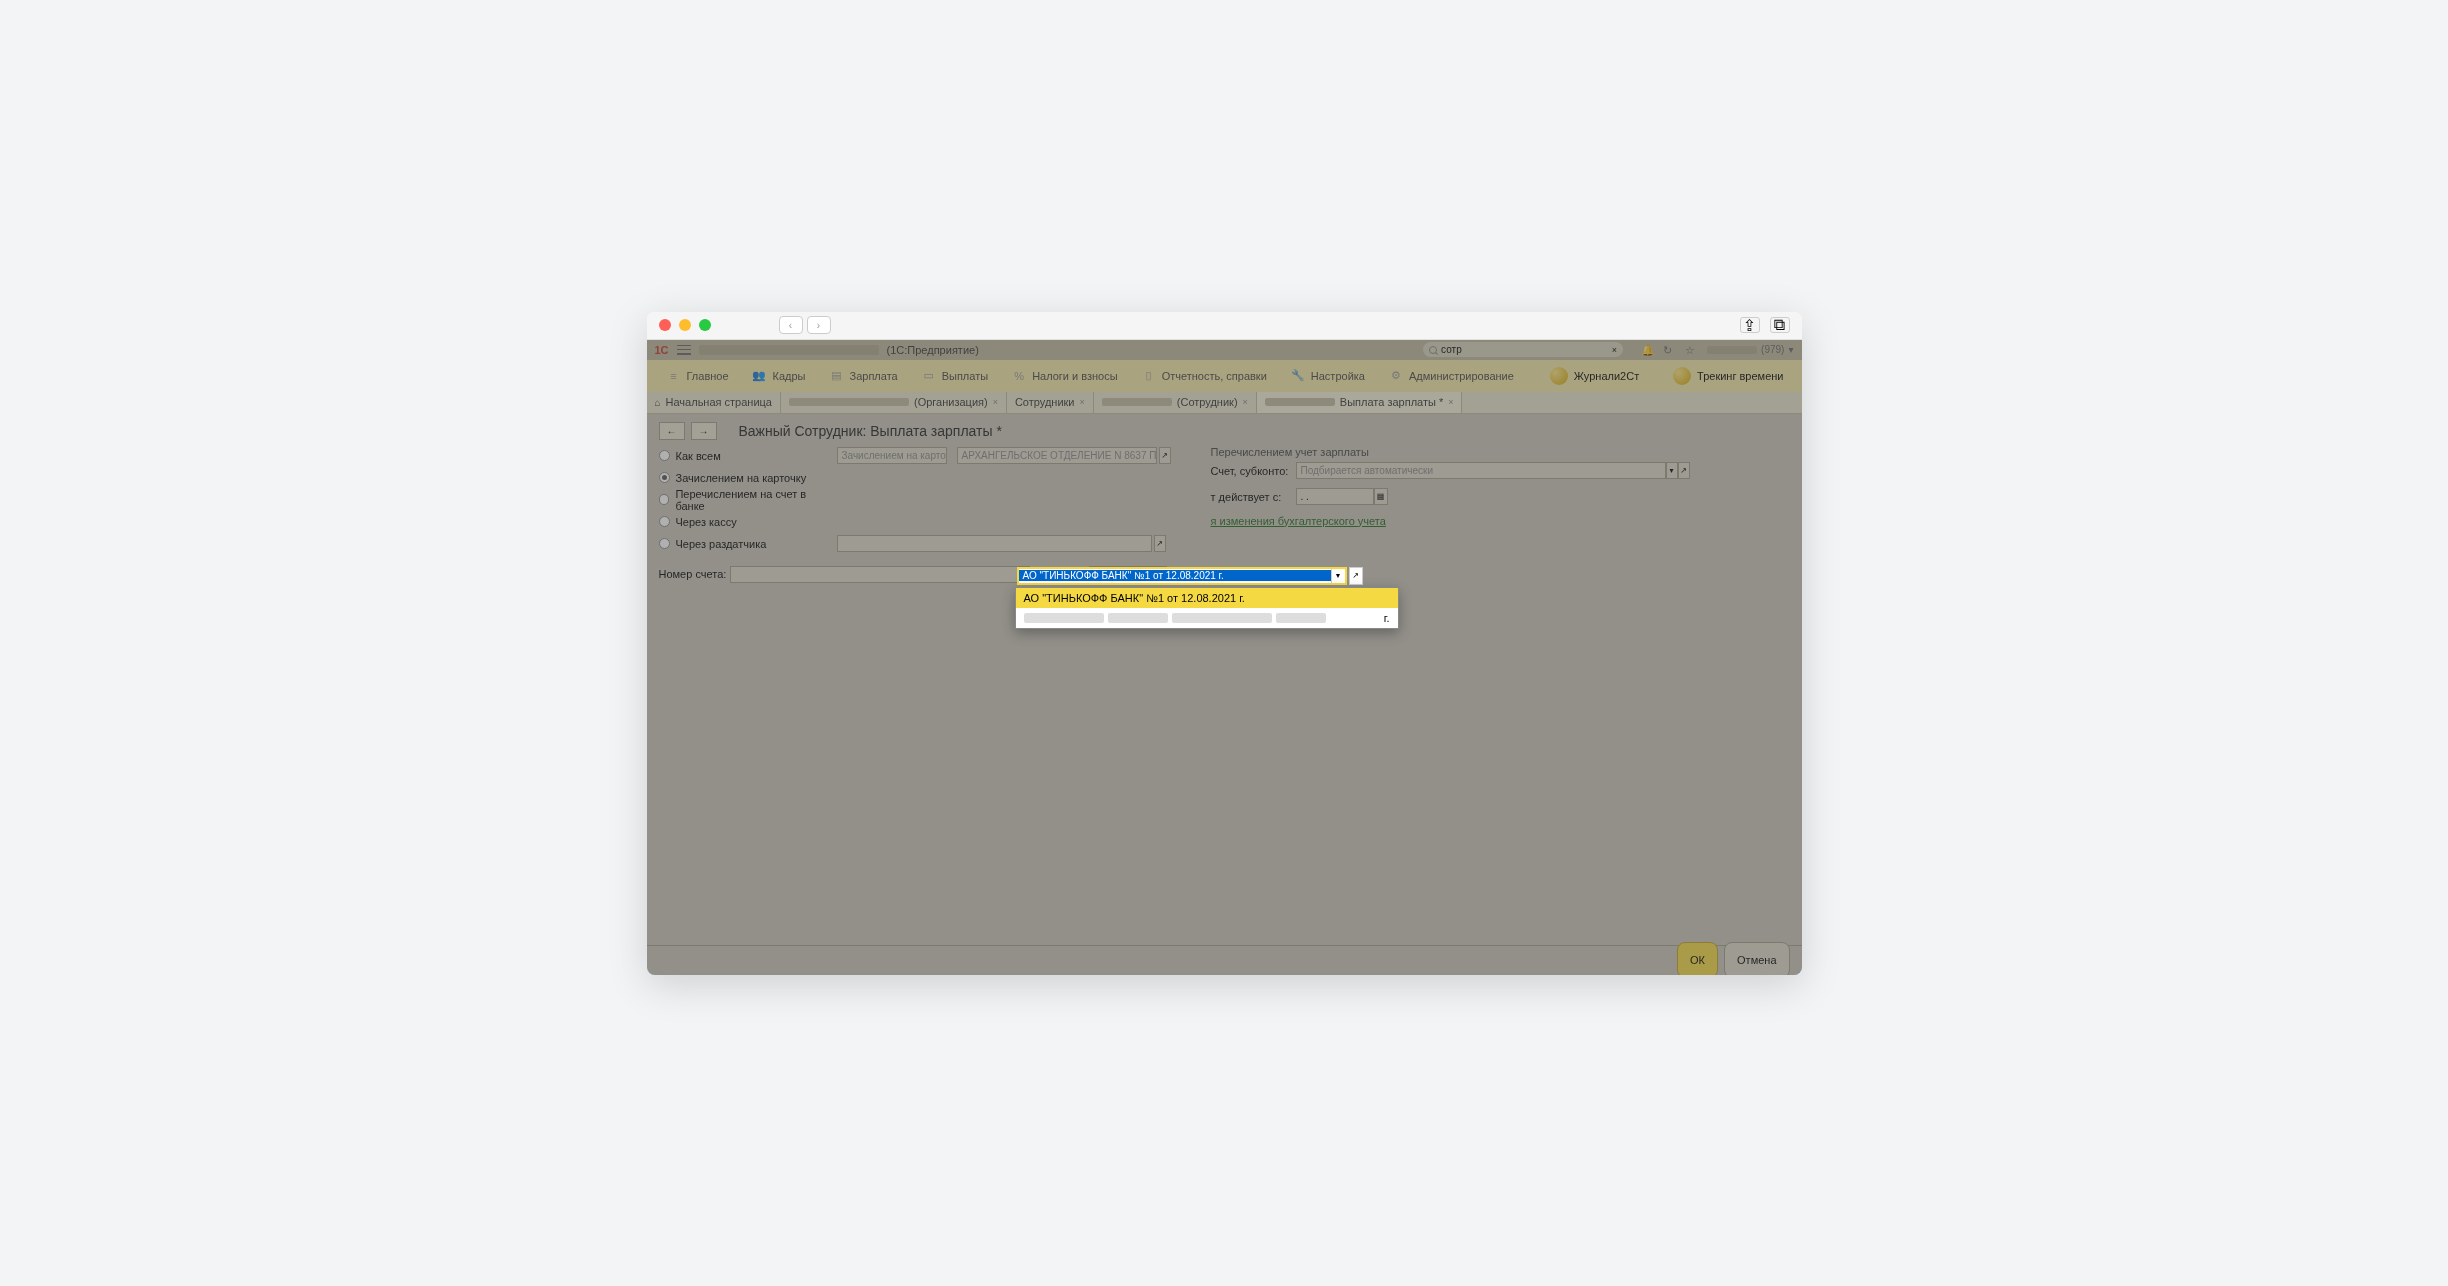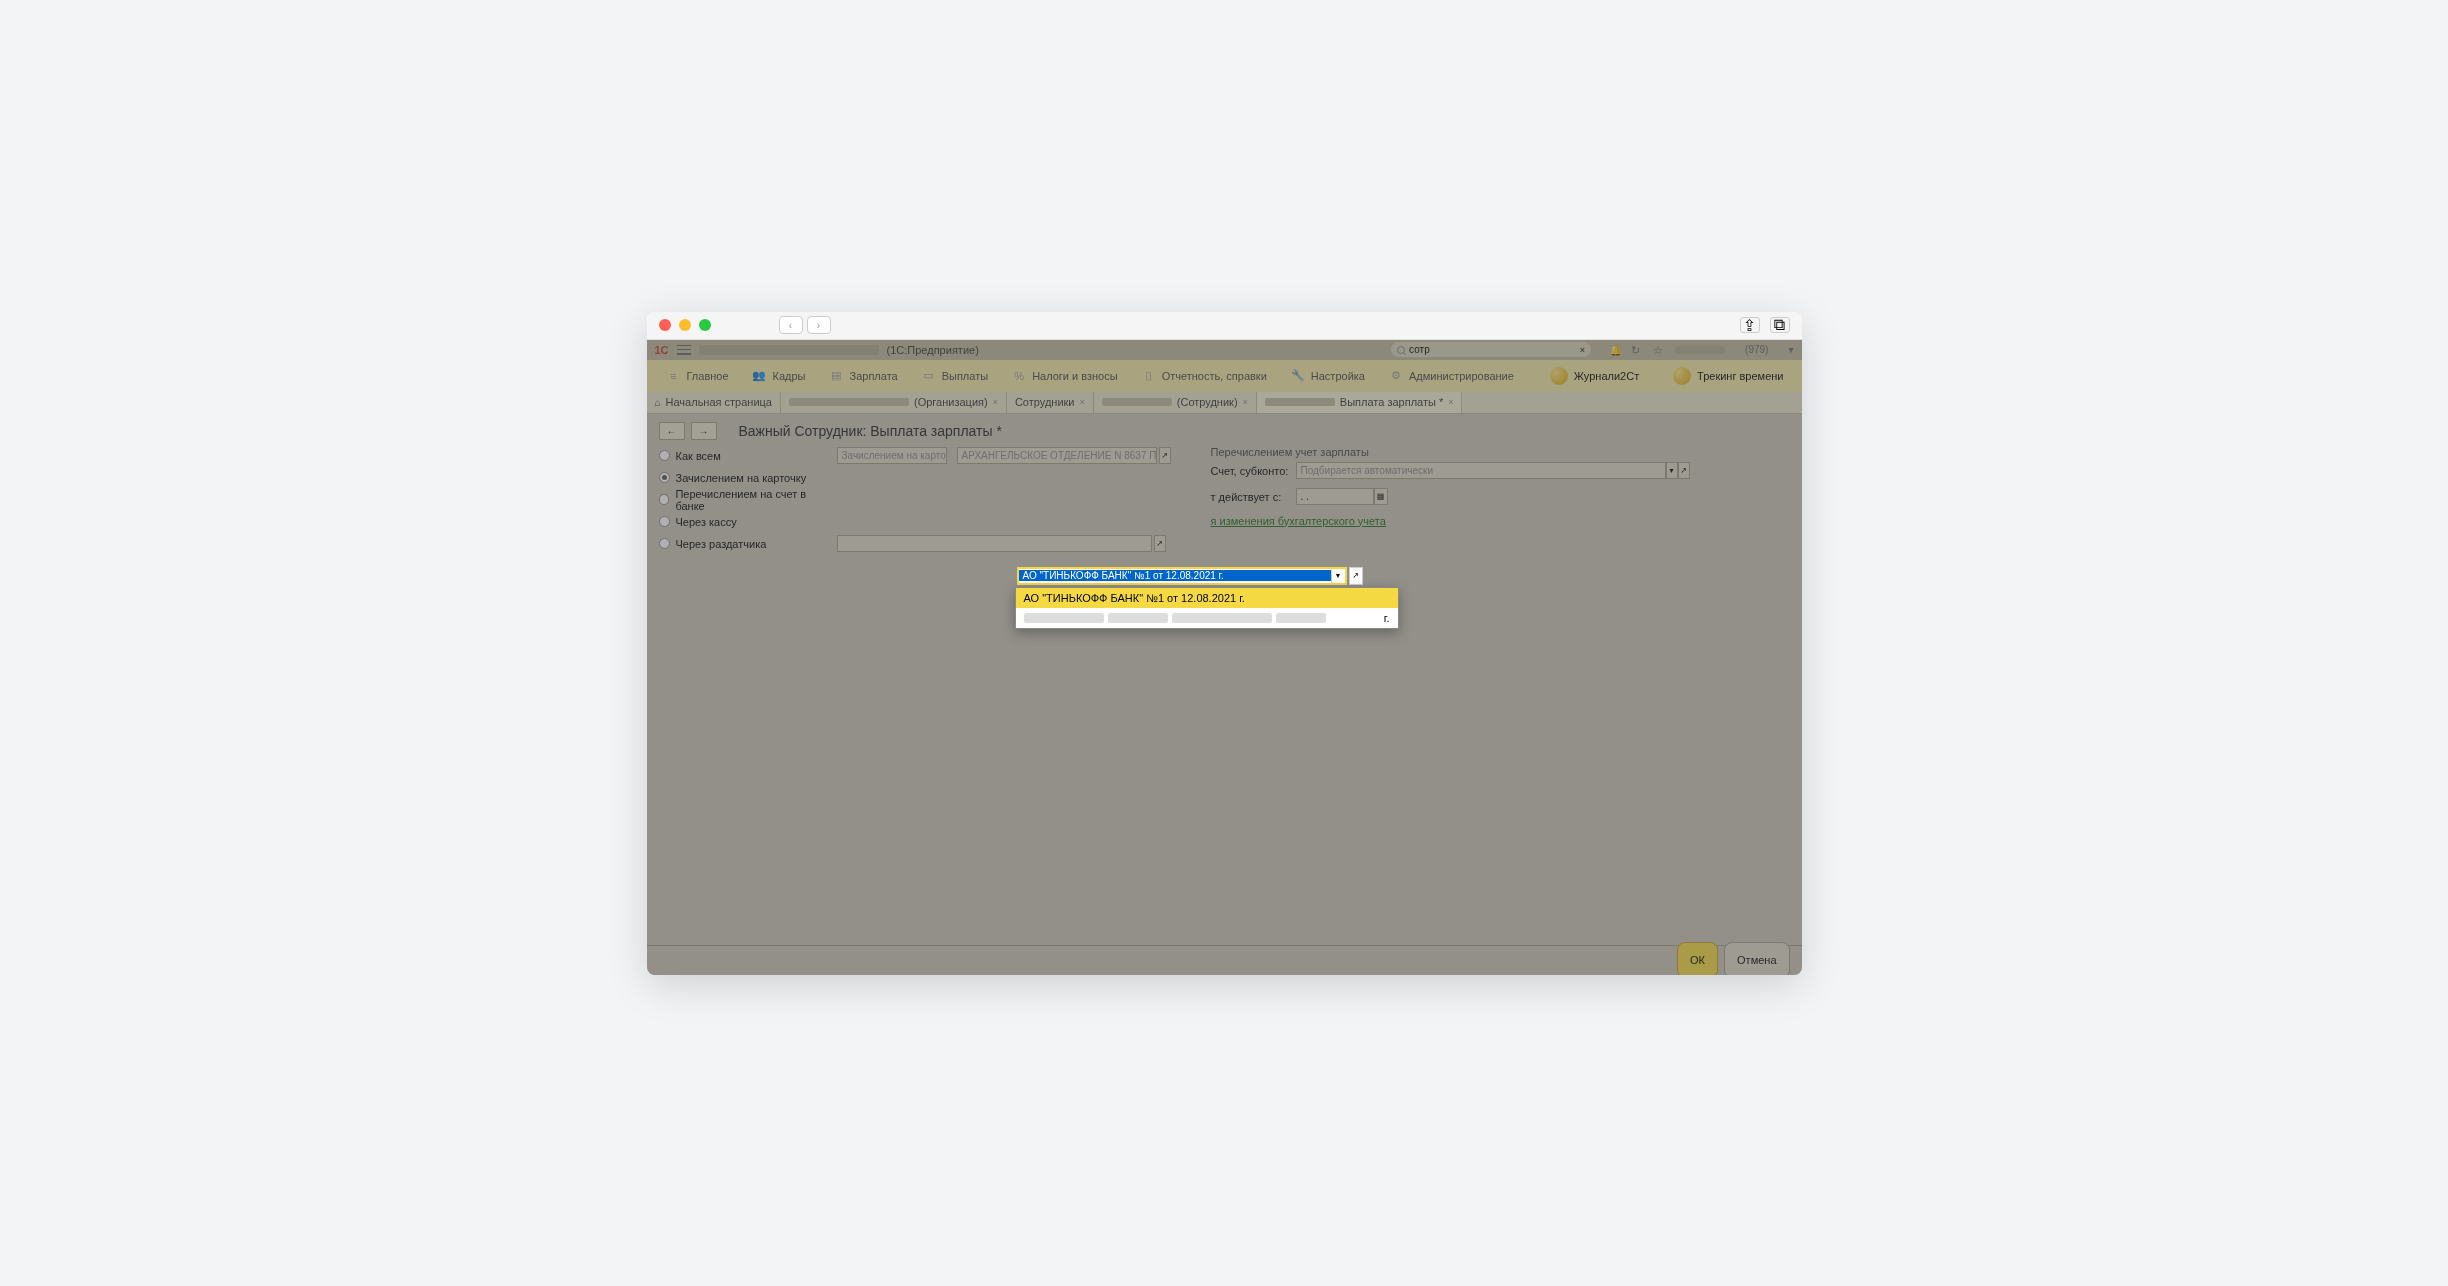--- a/index.html
+++ b/index.html
@@ -23,21 +23,21 @@
 .logo1c { color: #c0392b; font-weight: bold; font-size: 11px; }
 .hamburger { width: 14px; height: 10px; display: flex; flex-direction: column; justify-content: space-between; }
 .hamburger span { height: 1.5px; background: #666; }
 .header-redacted { width: 180px; height: 10px; background: #b0a98e; border-radius: 2px; }
 .header-title { color: #333; }
 .search-box { margin-left: auto; width: 200px; height: 15px; background: #d8d3bb; border-radius: 8px; display: flex; align-items: center; padding: 0 6px; gap: 4px; font-size: 10px; }
 .search-icon { width: 8px; height: 8px; border: 1px solid #888; border-radius: 50%; position: relative; }
 .search-icon::after { content: ''; position: absolute; width: 3px; height: 1px; background: #888; bottom: -1px; right: -2px; transform: rotate(45deg); }
 .header-icons { display: flex; gap: 10px; margin-left: 10px; align-items: center; }
 .hi { width: 12px; height: 12px; color: #666; font-size: 11px; }
-.user-info { font-size: 10px; color: #666; display: flex; align-items: center; gap: 20px; }
+.user-info { font-size: 10px; color: #666; display: flex; align-items: center; gap: 4px; }
 .user-redact { width: 50px; height: 8px; background: #b0a98e; border-radius: 2px; }
 
 .toolbar { height: 32px; background: #f4e8a8; display: flex; align-items: center; padding: 0 8px; font-size: 11px; position: relative; }
 .tb-item { display: flex; align-items: center; gap: 6px; padding: 0 12px; color: #444; cursor: pointer; }
 .tb-icon { width: 14px; height: 14px; color: #999; display: flex; align-items: center; justify-content: center; }
 .tb-colored { display: flex; align-items: center; gap: 6px; padding: 0 10px; margin-left: auto; }
 .circle-icon { width: 18px; height: 18px; border-radius: 50%; }
 .yellow-circle { background: radial-gradient(circle at 30% 30%, #ffe680, #d4a800); }
 
 .tabs { height: 22px; background: #e8e3cb; display: flex; align-items: stretch; font-size: 11px; border-bottom: 1px solid #c0bba0; }
@@ -273,20 +273,26 @@
             <span class="sub-label">т действует с:</span>
             <div class="date-field">. .</div>
             <div class="cal-btn">▦</div>
           </div>
           <div class="sub-row" style="margin-top:6px">
             <span class="link-text">я изменения бухгалтерского учета</span>
           </div>
         </div>
       </div>
 
+      <div class="bottom-row">
+        <span>Номер счета:</span>
+        <div class="account-field"></div>
+        <span style="margin-left:10px">Открыт:</span>
+        <div class="date-field">. . .</div>
+      </div>
     </div>
 
     <div class="footer">
       <div class="btn primary">ОК</div>
       <div class="btn">Отмена</div>
     </div>
   </div>
 
   <div class="active-field-wrap">
     <div style="display:flex">

